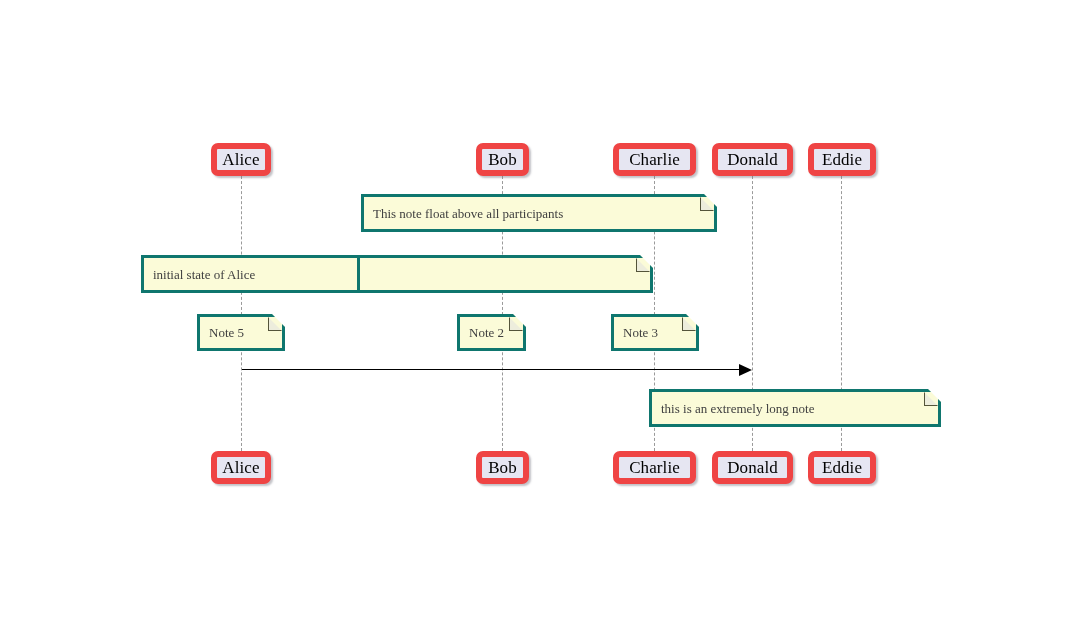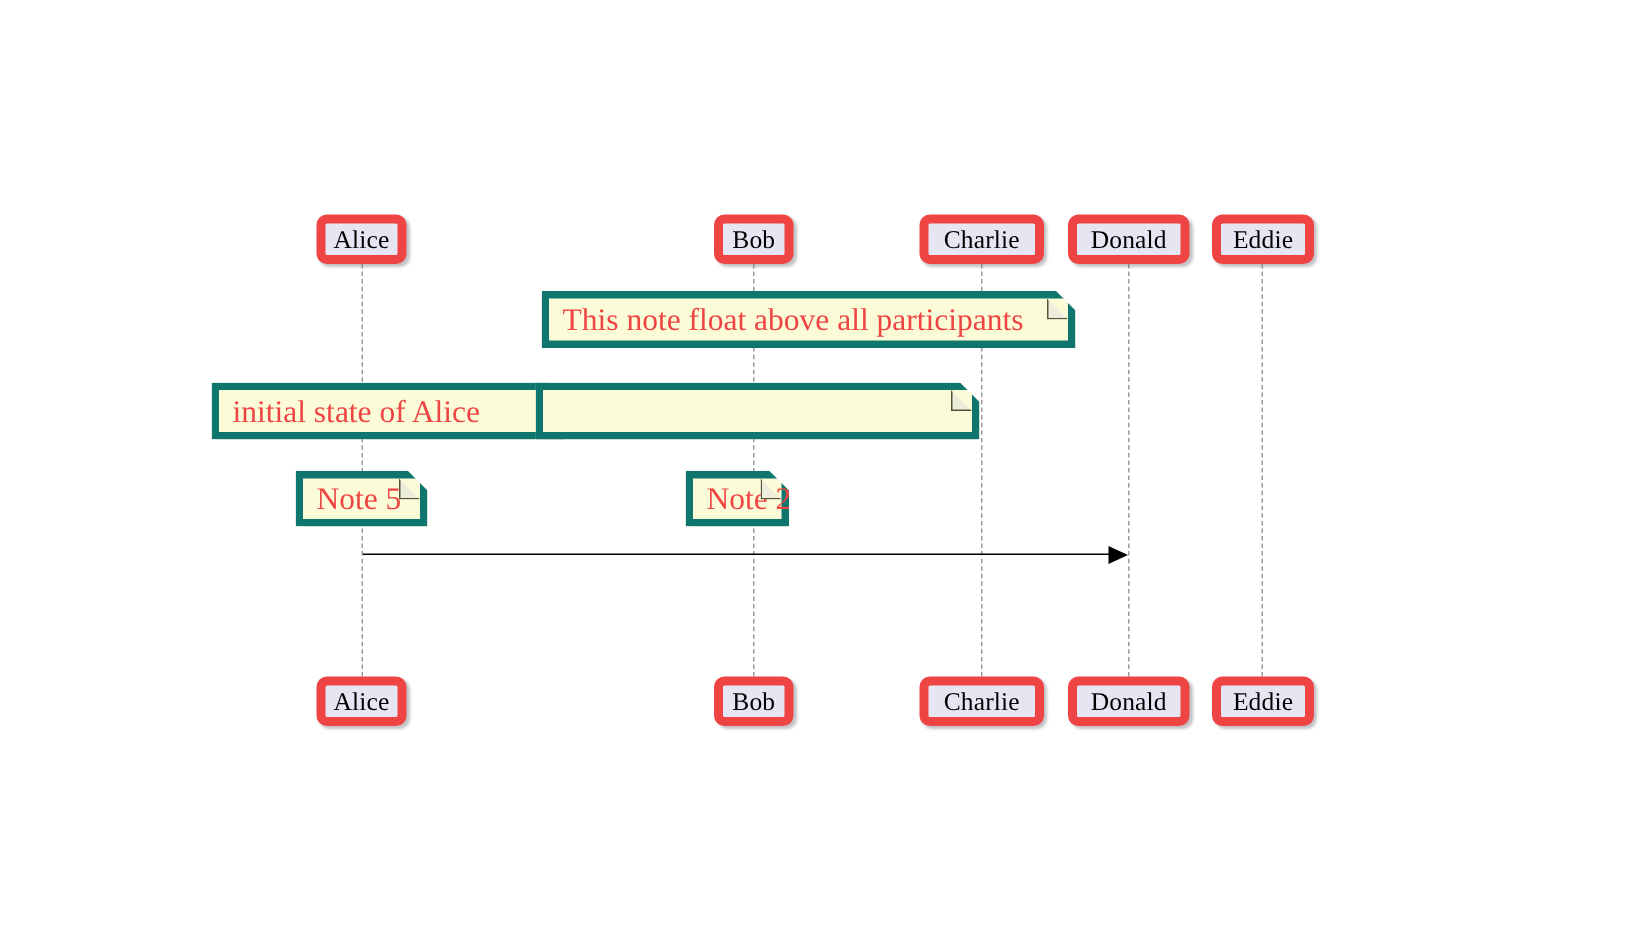--- a/index.html
+++ b/index.html
@@ -39,23 +39,23 @@
     position: absolute;
     width: 0;
     border-left: 1px dashed #9A9A9A;
   }
 
   
   .note {
     position: absolute;
     box-sizing: border-box;
     background: #FBFBD8;
-    border: 5px solid #0f766e;
-    color: #ef4444;
-    font-size: 21px;
+    border: 3px solid #0f766e;
+    color: #404040;
+    font-size: 13px;
     line-height: 1;
     display: flex;
     align-items: center;
     white-space: nowrap;
     box-shadow: 2px 2px 2px rgba(120,120,110,0.40);
   }
   .note .note-text {
     padding-left: 9px;
     padding-right: 22px;
   }
@@ -145,13 +145,21 @@
       <span class="note-fold"></span>
     </div>
     <div class="note" style="left: 197px; top: 314px; width: 88px; height: 37px;">
       <span class="note-text">Note 5</span>
       <span class="note-fold"></span>
     </div>
     <div class="note" style="left: 457px; top: 314px; width: 69px; height: 37px;">
       <span class="note-text">Note 2</span>
       <span class="note-fold"></span>
     </div>
+    <div class="note" style="left: 611px; top: 314px; width: 88px; height: 37px;">
+      <span class="note-text">Note 3</span>
+      <span class="note-fold"></span>
+    </div>
+    <div class="note" style="left: 649px; top: 389px; width: 292px; height: 38px;">
+      <span class="note-text">this is an extremely long note</span>
+      <span class="note-fold"></span>
+    </div>
   </div>
 
 </body></html>

